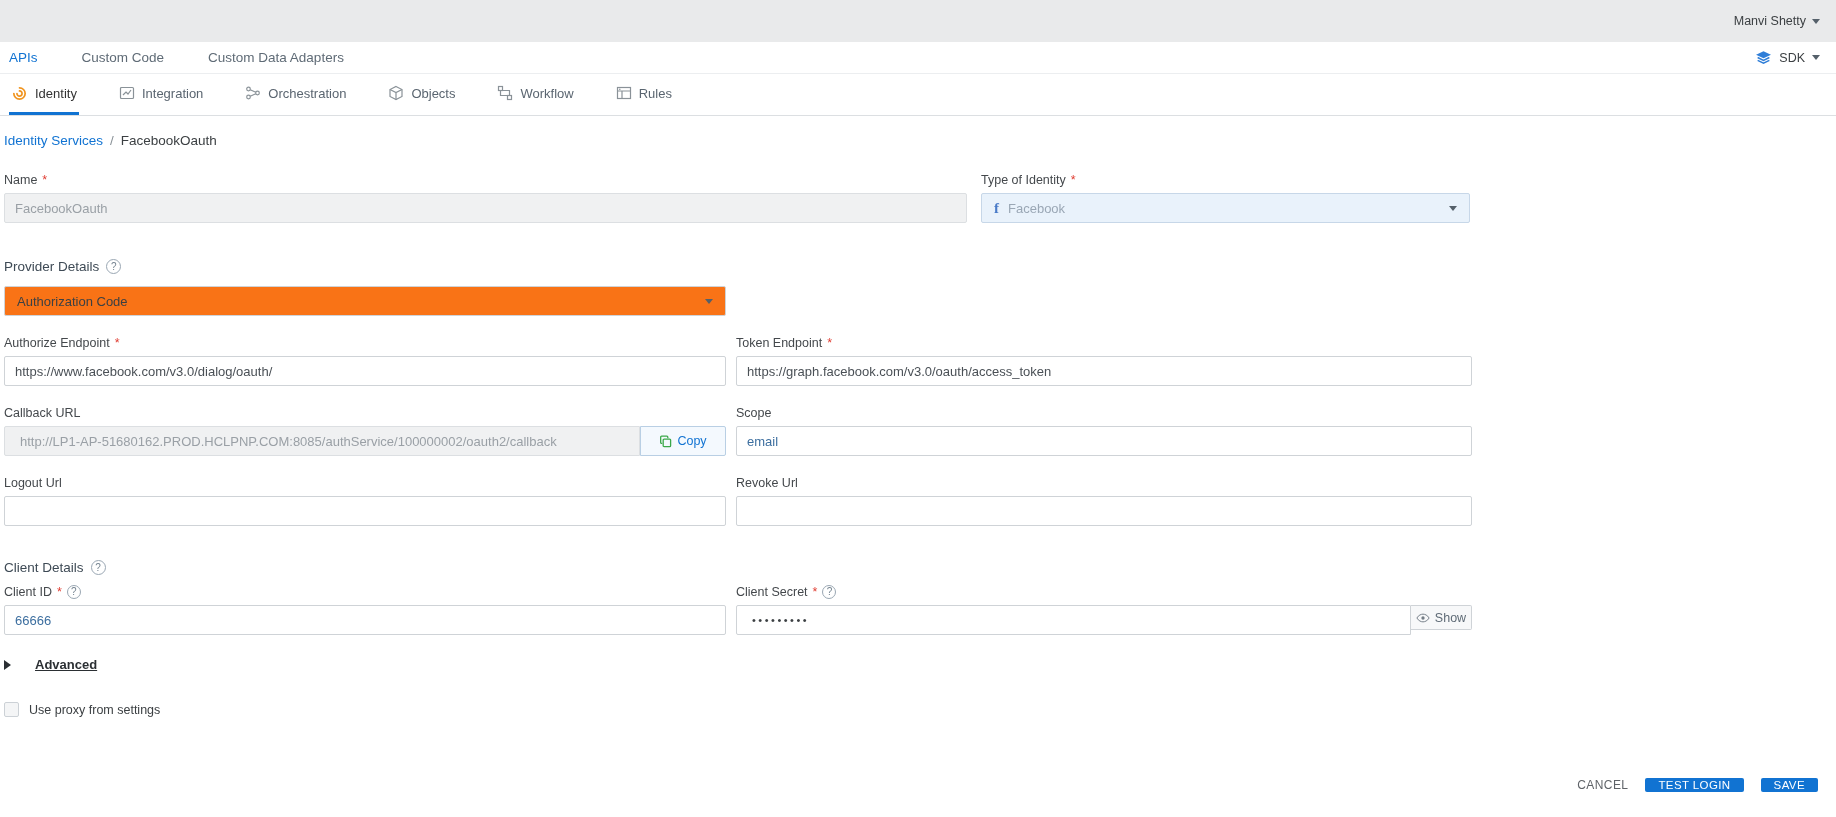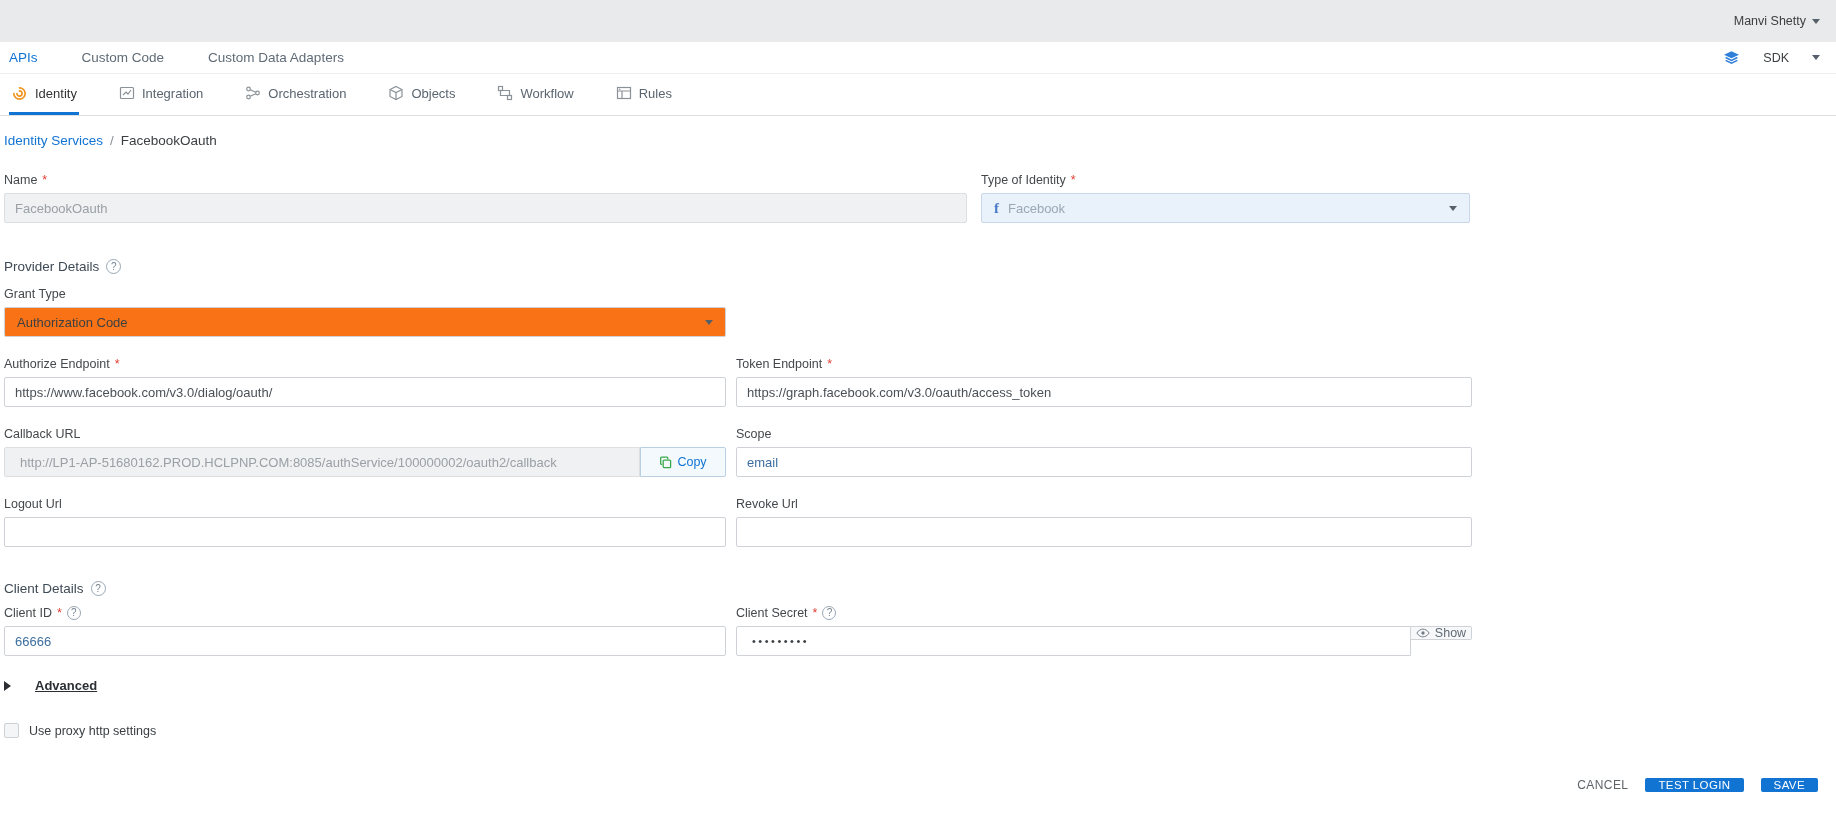--- a/index.html
+++ b/index.html
@@ -30,21 +30,21 @@
 
   
   .mainnav {
     height: 32px; background: #fff;
     display: flex; align-items: center;
     padding: 0 16px 0 9px;
     border-bottom: 1px solid #eceef0;
   }
   .mainnav .navitem { font-size: 13.5px; color: #5f6b76; margin-right: 44px; cursor: pointer; }
   .mainnav .navitem.active { color: #1173d2; }
-  .mainnav-right { margin-left: auto; display: flex; align-items: center; gap: 23px; font-size: 12.5px; color: #3c4043; cursor: pointer; }
+  .mainnav-right { margin-left: auto; display: flex; align-items: center; gap: 7px; font-size: 12.5px; color: #3c4043; cursor: pointer; }
 
   
   .subnav {
     height: 42px; display: flex; align-items: stretch;
     padding: 0 0 0 9px; border-bottom: 1px solid #dcdfe2; background: #fff;
   }
   .subitem {
     display: flex; align-items: center; gap: 7px;
     font-size: 13px; color: #5a6570;
     margin-right: 38px; padding: 0 2px;
@@ -114,21 +114,21 @@
   .input-group { display: flex; }
   .input-group .tinput { flex: 1; border-top-right-radius: 0; border-bottom-right-radius: 0; padding-left: 15px; }
   .btn-copy {
     width: 86px; height: 30px; flex: none;
     border: 1px solid #b9cfe4; border-radius: 0 2px 2px 0;
     background: #f4f9fe; color: #1173d2;
     display: flex; align-items: center; justify-content: center; gap: 5px;
     font-size: 12.5px; font-family: "Liberation Sans", sans-serif; cursor: pointer;
   }
   .btn-show {
-    width: 61px; height: 14px; flex: none;
+    width: 61px; height: 25px; flex: none;
     border: 1px solid #cfd3d7; border-left: none; border-radius: 0 2px 2px 0;
     background: #f7f8f9; color: #5f6b76;
     display: flex; align-items: center; justify-content: center; gap: 5px;
     font-size: 12.5px; font-family: "Liberation Sans", sans-serif; cursor: pointer;
   }
   .secret-input { letter-spacing: 2.5px; font-size: 11px; color: #3c4043; }
 
   .m-name { margin-top: 24px; }
   .m-provider { margin-top: 36px; }
   .m-grant { margin-top: 12px; }
@@ -288,23 +288,20 @@
       </div>
     </div>
   </div>
 
   <div class="section-head m-provider">
     <span>Provider Details</span>
     <span class="help">?</span>
   </div>
 
   <div class="col-left m-grant">
-    <div class="field-label">
-      <span>Grant Type</span>
-    </div>
     <div class="selectbox">
       <span>Authorization Code</span>
       <span class="caret"></span>
     </div>
   </div>
 
   <div class="two-col m-row">
     <div class="col-left">
       <div class="field-label">
         <span>Authorize Endpoint</span>
@@ -397,21 +394,21 @@
     </div>
   </div>
 
   <div class="advanced">
     <span class="tri"></span>
     <span class="lbl">Advanced</span>
   </div>
 
   <div class="proxy">
     <span class="checkbox"></span>
-    <span class="lbl">Use proxy http settings</span>
+    <span class="lbl">Use proxy from settings</span>
   </div>
 
 </div>
 
 <div class="footer">
   <button class="btn-cancel">CANCEL</button>
   <button class="btn-primary">TEST LOGIN</button>
   <button class="btn-primary">SAVE</button>
 </div>
 

